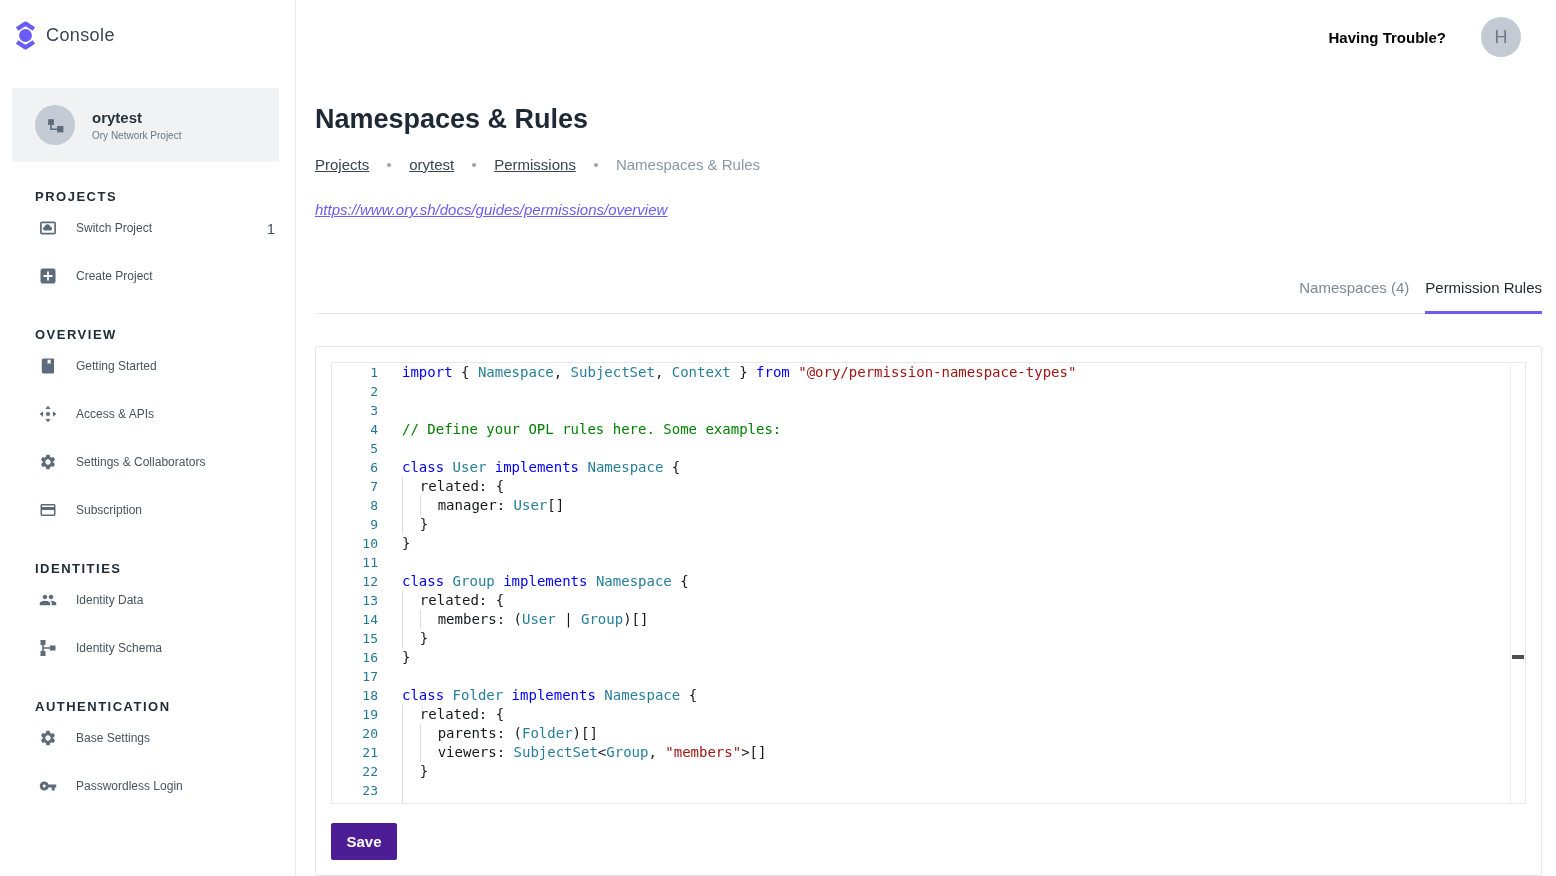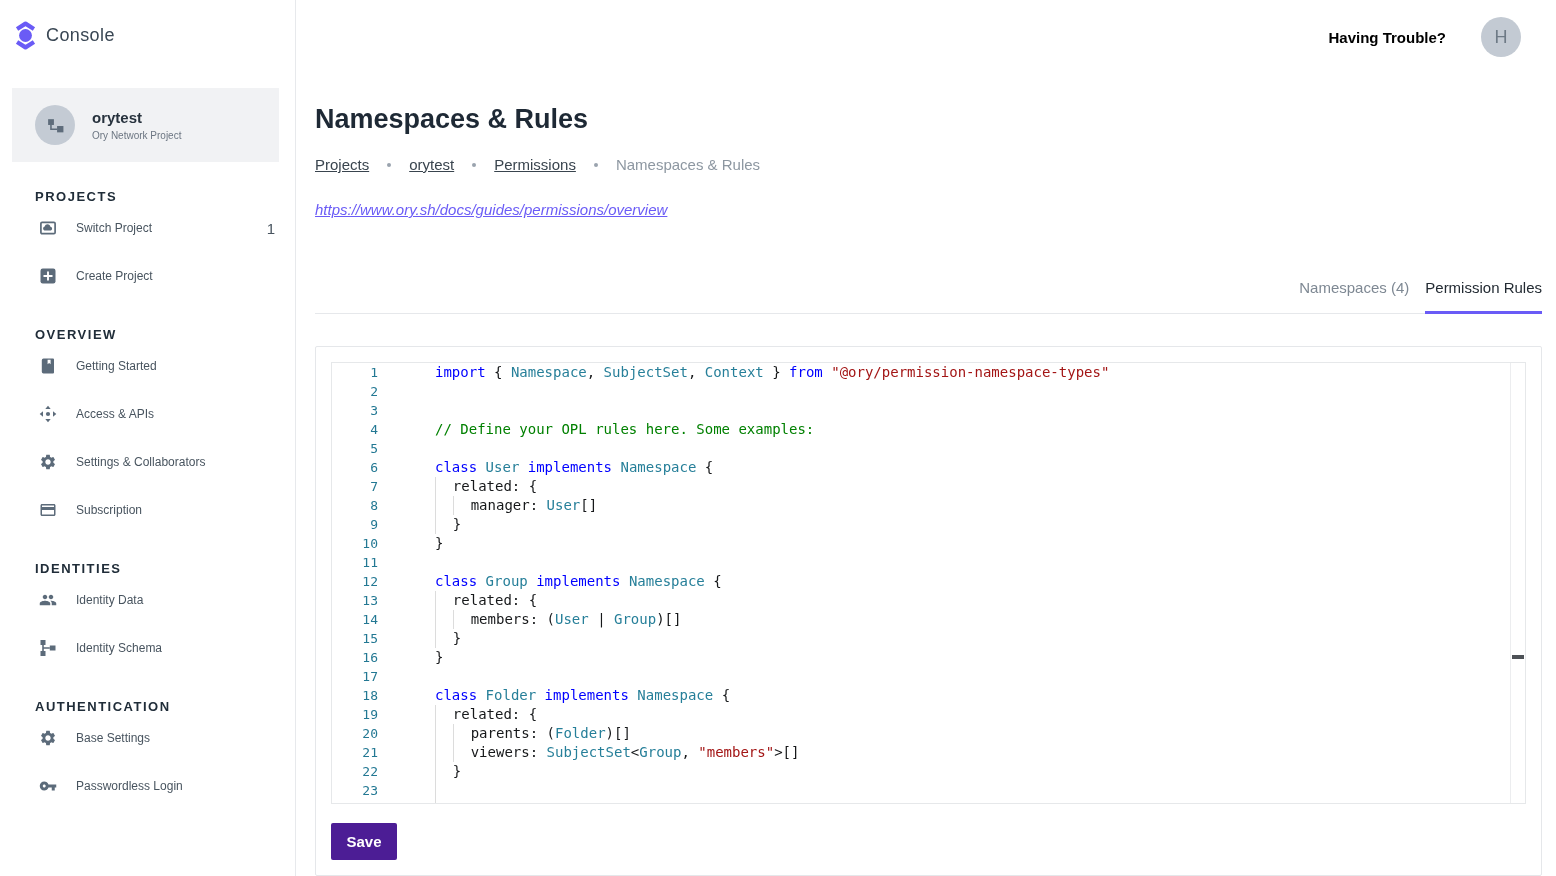--- a/index.html
+++ b/index.html
@@ -34,21 +34,21 @@
   .doclink{display:inline-block;margin-top:28px;font-size:15px;color:#6A5BF6;text-decoration:underline;cursor:pointer;font-style:italic;}
   .tabs{display:flex;gap:16px;margin-top:60px;border-bottom:1px solid #E6E8EB;justify-content:flex-end;}
   .tab{font-size:15px;color:#7E8893;padding-bottom:15px;cursor:pointer;border-bottom:3px solid transparent;margin-bottom:-1px;}
   .tab.active{color:#232B33;border-bottom-color:#6A5BF6;}
   
   .card{margin-top:32px;border:1px solid #E5E7EA;border-radius:2px;padding:15px;box-sizing:border-box;background:#fff;}
   .editor{position:relative;height:442px;border:1px solid #E6E8EA;box-sizing:border-box;overflow:hidden;background:#fff;cursor:text;}
   .codewrap{font-family:"DejaVu Sans Mono","Liberation Mono",monospace;font-size:14px;line-height:19px;}
   .cl{display:flex;height:19px;white-space:pre;}
   .ln{flex:0 0 46px;padding-right:24px;text-align:right;color:#237893;font-size:13px;user-select:none;}
-  .lc{white-space:pre;color:#16181A;margin-left:33px;}
+  .lc{white-space:pre;color:#16181A;}
   .g{display:inline-block;width:2ch;height:19px;border-left:1px solid #DCDCDC;vertical-align:top;}
   .kw{color:#0000FF;} .ty{color:#267F99;} .st{color:#A31515;} .co{color:#008000;} .pl{color:#16181A;}
   .ruler{position:absolute;top:0;right:0;bottom:0;width:14px;border-left:1px solid #ECEDEF;background:#fff;}
   .mark{position:absolute;top:292px;left:1px;right:1px;height:4px;background:#4D5156;}
   .save{margin-top:19px;width:66px;height:37px;background:#4c1d95;color:#fff;border:none;border-radius:2px;
     font-family:"Liberation Sans",sans-serif;font-size:15px;font-weight:700;cursor:pointer;}
 </style>
 </head>
 <body>
 

